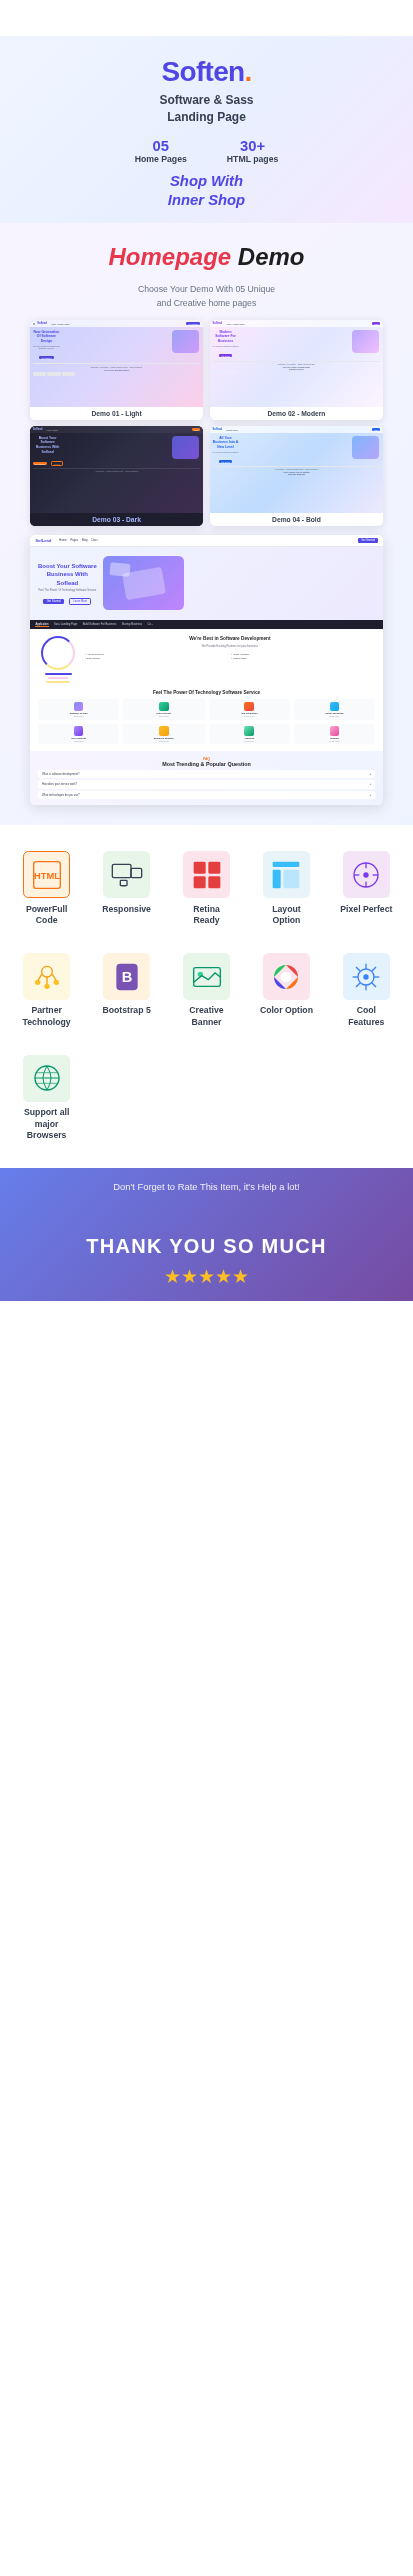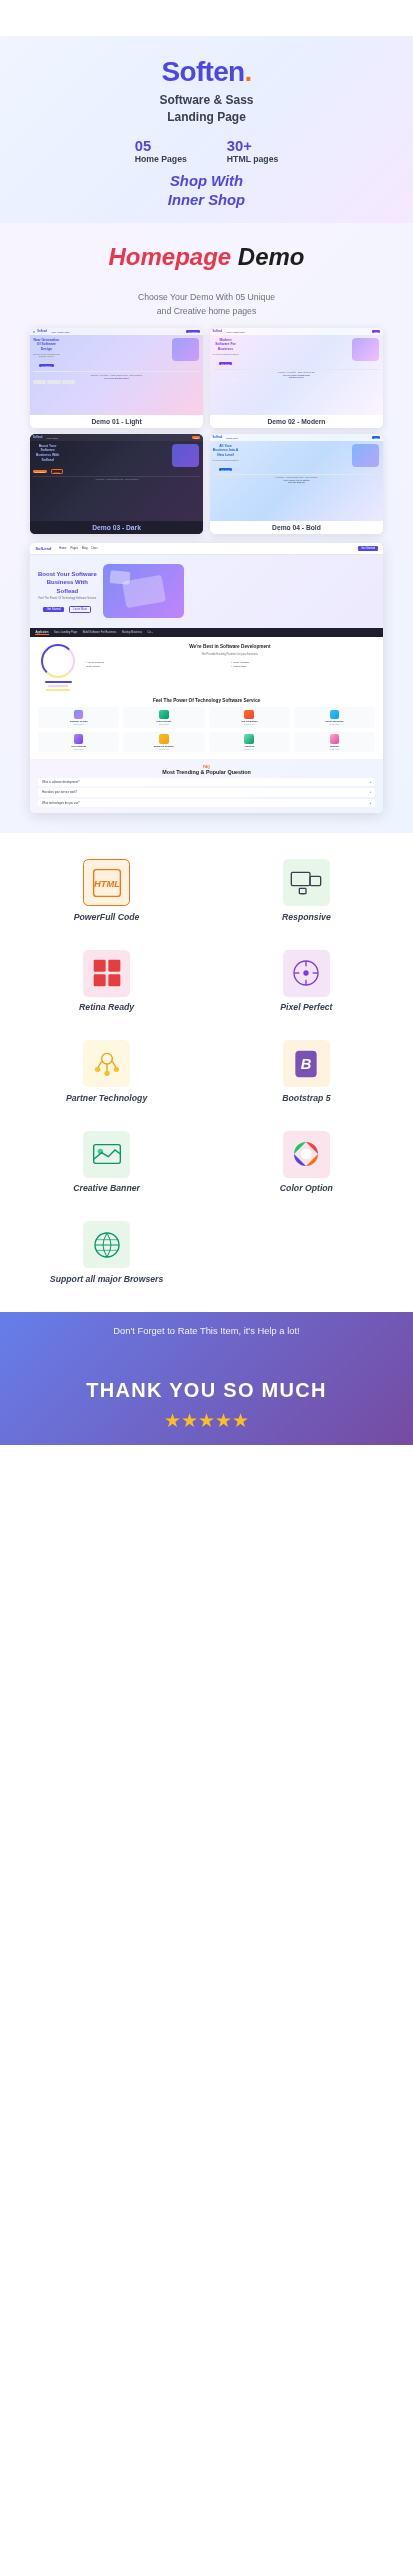--- a/index.html
+++ b/index.html
@@ -33,21 +33,21 @@
       margin-top: 4px;
       line-height: 1.4;
     }
     .stats-row {
       display: flex;
       justify-content: center;
       gap: 40px;
       margin-top: 12px;
     }
     .stat-item {
-      text-align: left;
+      text-align: center;
     }
     .stat-num {
       font-size: 14.8px;
       font-weight: 800;
       color: #4f46e5;
     }
     .stat-label {
       font-size: 8.7px;
       color: #374151;
       font-weight: 600;
@@ -63,21 +63,21 @@
 
     
     .demo-section {
       background: linear-gradient(135deg, #f8f4ff 0%, #eef4ff 100%);
       padding: 20px 30px;
       text-align: center;
     }
     .demo-subtitle {
       font-size: 8.7px;
       color: #6b7280;
-      margin-top: 20px;
+      margin-top: 12px;
       line-height: 1.5;
     }
 
     .demo-grid {
       display: grid;
       grid-template-columns: 1fr 1fr;
       gap: 6.7px;
       margin-top: 10.7px;
     }
     .demo-card {
@@ -303,23 +303,22 @@
       align-items: center;
     }
 
     
     .features-section {
       background: #fff;
       padding: 20px 13.4px;
     }
     .features-icons-grid {
       display: grid;
-      grid-template-columns: repeat(2, 1fr);
+      grid-template-columns: repeat(5, 1fr);
       gap: 13.4px;
-      font-style: italic;
     }
     .feature-icon-item {
       text-align: center;
       padding: 6.7px;
     }
     .feature-icon-box {
       width: 47px;
       height: 47px;
       margin: 0 auto 5.4px;
       display: flex;
@@ -689,20 +688,30 @@
         <svg viewBox="0 0 48 48" xmlns="http://www.w3.org/2000/svg">
           <rect x="4" y="4" width="18" height="18" rx="2" fill="#e53e3e"></rect>
           <rect x="26" y="4" width="18" height="18" rx="2" fill="#e53e3e"></rect>
           <rect x="4" y="26" width="18" height="18" rx="2" fill="#e53e3e"></rect>
           <rect x="26" y="26" width="18" height="18" rx="2" fill="#e53e3e"></rect>
         </svg>
       </div>
       <div class="feature-icon-label">Retina Ready</div>
     </div>
 
+    <div class="feature-icon-item">
+      <div class="feature-icon-box icon-layout">
+        <svg viewBox="0 0 48 48" xmlns="http://www.w3.org/2000/svg">
+          <rect x="4" y="4" width="40" height="8" rx="2" fill="#38bdf8"></rect>
+          <rect x="4" y="16" width="12" height="28" rx="2" fill="#38bdf8"></rect>
+          <rect x="20" y="16" width="24" height="28" rx="2" fill="#bae6fd"></rect>
+        </svg>
+      </div>
+      <div class="feature-icon-label">Layout Option</div>
+    </div>
 
     <div class="feature-icon-item">
       <div class="feature-icon-box icon-pixel">
         <svg viewBox="0 0 48 48" xmlns="http://www.w3.org/2000/svg">
           <circle cx="24" cy="24" r="18" fill="none" stroke="#7c3aed" stroke-width="2"></circle>
           <circle cx="24" cy="24" r="4" fill="#7c3aed"></circle>
           <line x1="24" y1="6" x2="24" y2="14" stroke="#7c3aed" stroke-width="2"></line>
           <line x1="24" y1="34" x2="24" y2="42" stroke="#7c3aed" stroke-width="2"></line>
           <line x1="6" y1="24" x2="14" y2="24" stroke="#7c3aed" stroke-width="2"></line>
           <line x1="34" y1="24" x2="42" y2="24" stroke="#7c3aed" stroke-width="2"></line>
@@ -754,20 +763,37 @@
           <path d="M24 6 A18 18 0 0 1 42 24" fill="#ef4444"></path>
           <path d="M42 24 A18 18 0 0 1 24 42" fill="#f97316"></path>
           <path d="M24 42 A18 18 0 0 1 6 24" fill="#4f46e5"></path>
           <path d="M6 24 A18 18 0 0 1 24 6" fill="#22c55e"></path>
           <circle cx="24" cy="24" r="8" fill="#fff"></circle>
         </svg>
       </div>
       <div class="feature-icon-label">Color Option</div>
     </div>
 
+    <div class="feature-icon-item">
+      <div class="feature-icon-box icon-cool">
+        <svg viewBox="0 0 48 48" xmlns="http://www.w3.org/2000/svg">
+          <circle cx="24" cy="24" r="12" fill="none" stroke="#3b82f6" stroke-width="2"></circle>
+          <circle cx="24" cy="24" r="4" fill="#3b82f6"></circle>
+          <line x1="24" y1="4" x2="24" y2="12" stroke="#3b82f6" stroke-width="2"></line>
+          <line x1="24" y1="36" x2="24" y2="44" stroke="#3b82f6" stroke-width="2"></line>
+          <line x1="4" y1="24" x2="12" y2="24" stroke="#3b82f6" stroke-width="2"></line>
+          <line x1="36" y1="24" x2="44" y2="24" stroke="#3b82f6" stroke-width="2"></line>
+          <line x1="9" y1="9" x2="15" y2="15" stroke="#3b82f6" stroke-width="2"></line>
+          <line x1="33" y1="33" x2="39" y2="39" stroke="#3b82f6" stroke-width="2"></line>
+          <line x1="39" y1="9" x2="33" y2="15" stroke="#3b82f6" stroke-width="2"></line>
+          <line x1="15" y1="33" x2="9" y2="39" stroke="#3b82f6" stroke-width="2"></line>
+        </svg>
+      </div>
+      <div class="feature-icon-label">Cool Features</div>
+    </div>
 
     <div class="feature-icon-item">
       <div class="feature-icon-box icon-browser">
         <svg viewBox="0 0 48 48" xmlns="http://www.w3.org/2000/svg">
           <circle cx="24" cy="24" r="18" fill="none" stroke="#059669" stroke-width="2"></circle>
           <line x1="6" y1="24" x2="42" y2="24" stroke="#059669" stroke-width="1.5"></line>
           <path d="M24 6 Q30 16 30 24 Q30 32 24 42 Q18 32 18 24 Q18 16 24 6Z" fill="none" stroke="#059669" stroke-width="1.5"></path>
           <line x1="8" y1="16" x2="40" y2="16" stroke="#059669" stroke-width="1"></line>
           <line x1="8" y1="32" x2="40" y2="32" stroke="#059669" stroke-width="1"></line>
         </svg>

